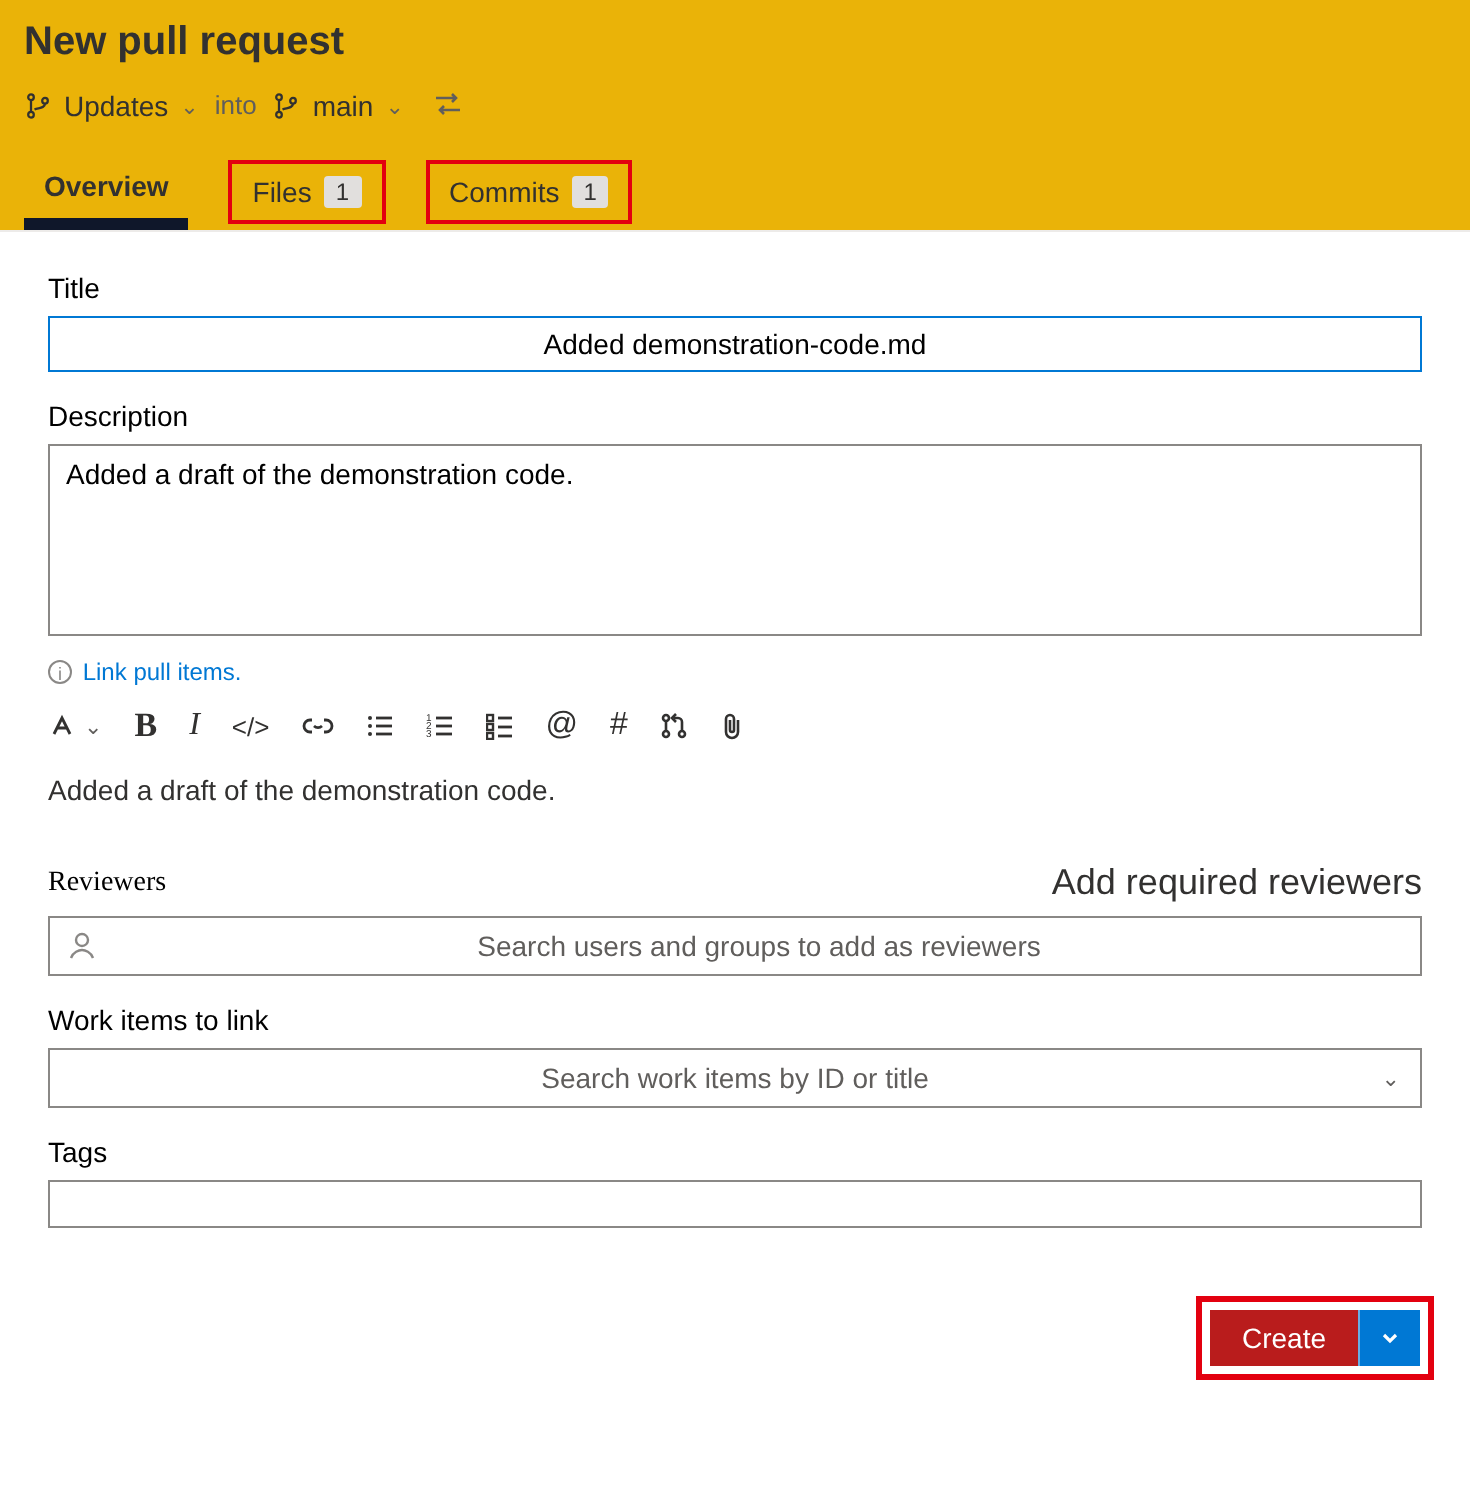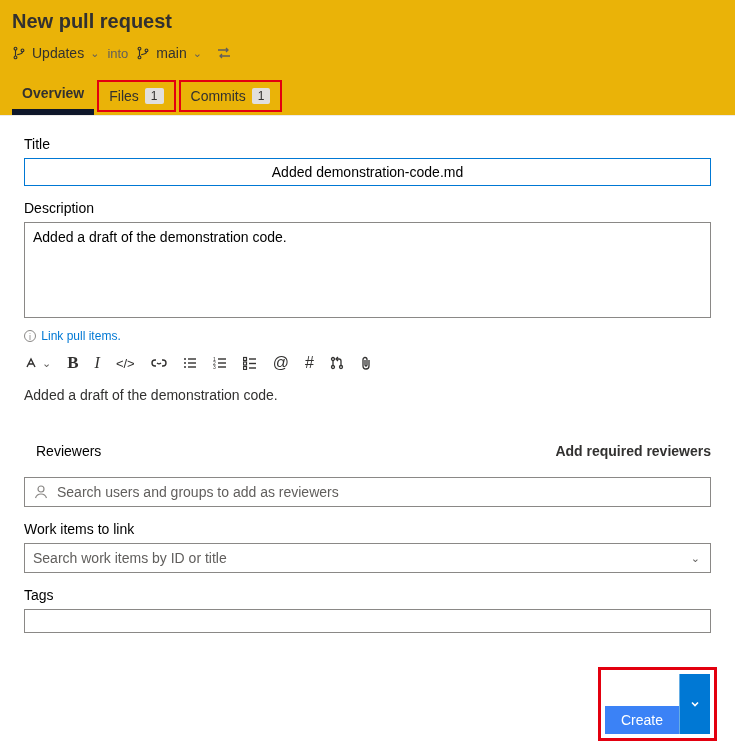--- a/index.html
+++ b/index.html
@@ -15,21 +15,21 @@
     background: #eab308;
     padding: 0 12px;
   }
   .page-title {
     font-size: 20px;
     font-weight: 600;
     padding: 10px 0 8px 0;
   }
   .branch-row {
     display: flex;
-    align-items: center;
+    align-items: flex-start;
     gap: 8px;
     padding: 4px 0 8px 0;
     font-size: 14px;
     color: #323130;
   }
   .branch-pick {
     display: inline-flex;
     align-items: center;
     gap: 6px;
     cursor: pointer;
@@ -61,21 +61,21 @@
     background: #e1dfdd;
     border-radius: 2px;
     padding: 0 6px;
     font-size: 12px;
     line-height: 16px;
     color: #323130;
   }
   .tab.red-box {
     border: 2px solid #e3000f;
     padding: 6px 10px;
-    margin-left: 3px;
+    margin-left: 20px;
   }
 
   .form-area {
     border-top: 1px solid #edebe9;
     padding: 20px 24px 16px 24px;
     background: #fff;
   }
   .field-label {
     font-size: 14px;
     color: #000000;
@@ -135,38 +135,38 @@
     margin-top: 14px;
     font-size: 14px;
   }
 
   .reviewers-header {
     display: flex;
     justify-content: space-between;
     align-items: center;
     margin-top: 28px;
   }
-  .reviewers-header .field-label { margin: 12px; }
+  .reviewers-header .field-label { margin: 0; font-family: Liberation Serif, serif; }
   .add-req {
-    font-weight: 700;
-    cursor: pointer;
-    font-size: 14px;
+    font-weight: 400;
+    cursor: pointer;
+    font-size: 18px;
   }
   .picker {
     margin-top: 6px;
     border: 1px solid #8a8886;
     padding: 6px 8px;
     display: flex;
     align-items: center;
     gap: 8px;
     color: #605e5c;
     font-size: 14px;
     position: relative;
   }
-  .picker .ph { flex: 1; }
+  .picker .ph { flex: 1; text-align: center; }
   .picker .chev-r {
     position: absolute;
     right: 10px;
     font-size: 11px;
     color: #605e5c;
   }
   .thin-input {
     margin-top: 6px;
     border: 1px solid #8a8886;
     height: 24px;
@@ -177,29 +177,28 @@
     justify-content: flex-end;
     padding: 14px 18px 18px 18px;
     margin-top: 4px;
   }
   .create-wrap {
     border: 3px solid #e3000f;
     padding: 4px;
     display: inline-flex;
   }
   .create-btn {
-    background: #3b82f6;
+    background: #b91c1c;
     color: #fff;
     border: none;
     padding: 6px 16px;
     font-size: 14px;
     cursor: pointer;
     display: inline-flex;
     align-items: center;
-    margin-top: 32px;
   }
   .create-split {
     background: #0078d4;
     color: #fff;
     border: none;
     border-left: 1px solid rgba(255,255,255,0.4);
     padding: 6px 10px;
     cursor: pointer;
     display: inline-flex;
     align-items: center;

